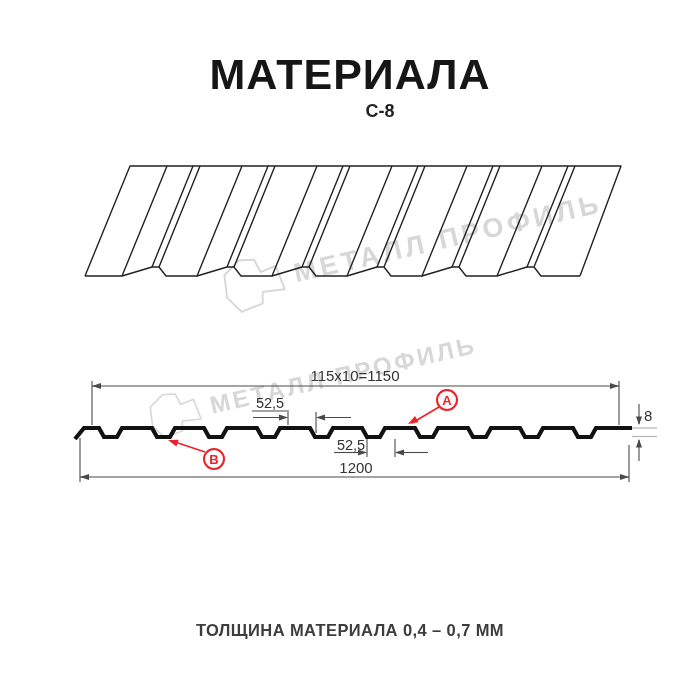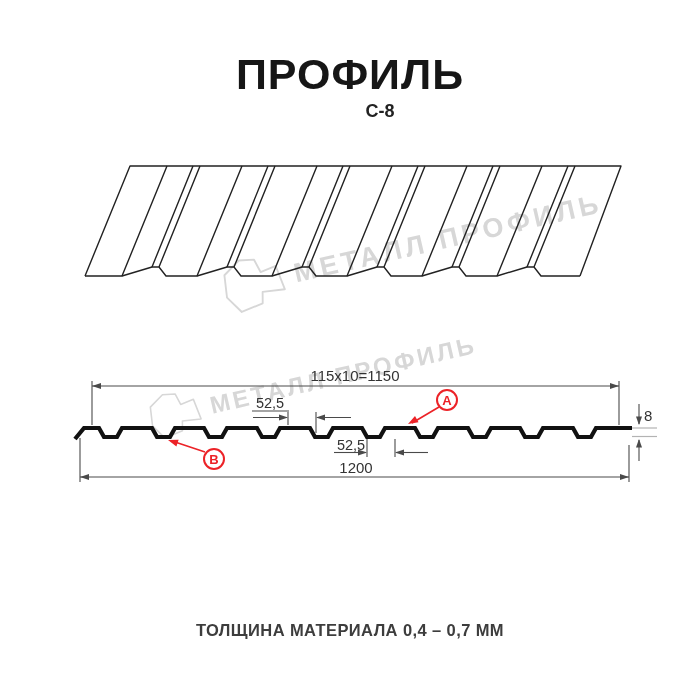--- a/index.html
+++ b/index.html
@@ -25,21 +25,21 @@
     z-index:1;user-select:none;
   }
   .wm1{left:224px;top:262px;transform:rotate(-13deg);font-size:27px;letter-spacing:4px;}
   .wm2{left:150px;top:396px;transform:rotate(-13deg);font-size:24px;letter-spacing:3px;}
   .wm svg{flex:0 0 auto;}
   #drawing{position:absolute;left:0;top:0;z-index:2;}
 </style>
 </head>
 <body>
 
-<div class="page-title">ПРОФИЛЬ</div>
+<div class="page-title">МАТЕРИАЛА</div>
 <div class="page-subtitle">С-8</div>
 
 <div class="wm wm1">
   <svg width="62" height="56" viewBox="0 0 100 90">
     <path d="M34,4 L6,22 L2,58 L20,86 L56,80 L60,62 L96,66 L90,26 L64,30 L58,8 Z" fill="none" stroke="currentColor" stroke-width="3" stroke-linejoin="round"></path>
   </svg>
   <span>МЕТАЛЛ ПРОФИЛЬ</span>
 </div>
 
 <div class="wm wm2">

